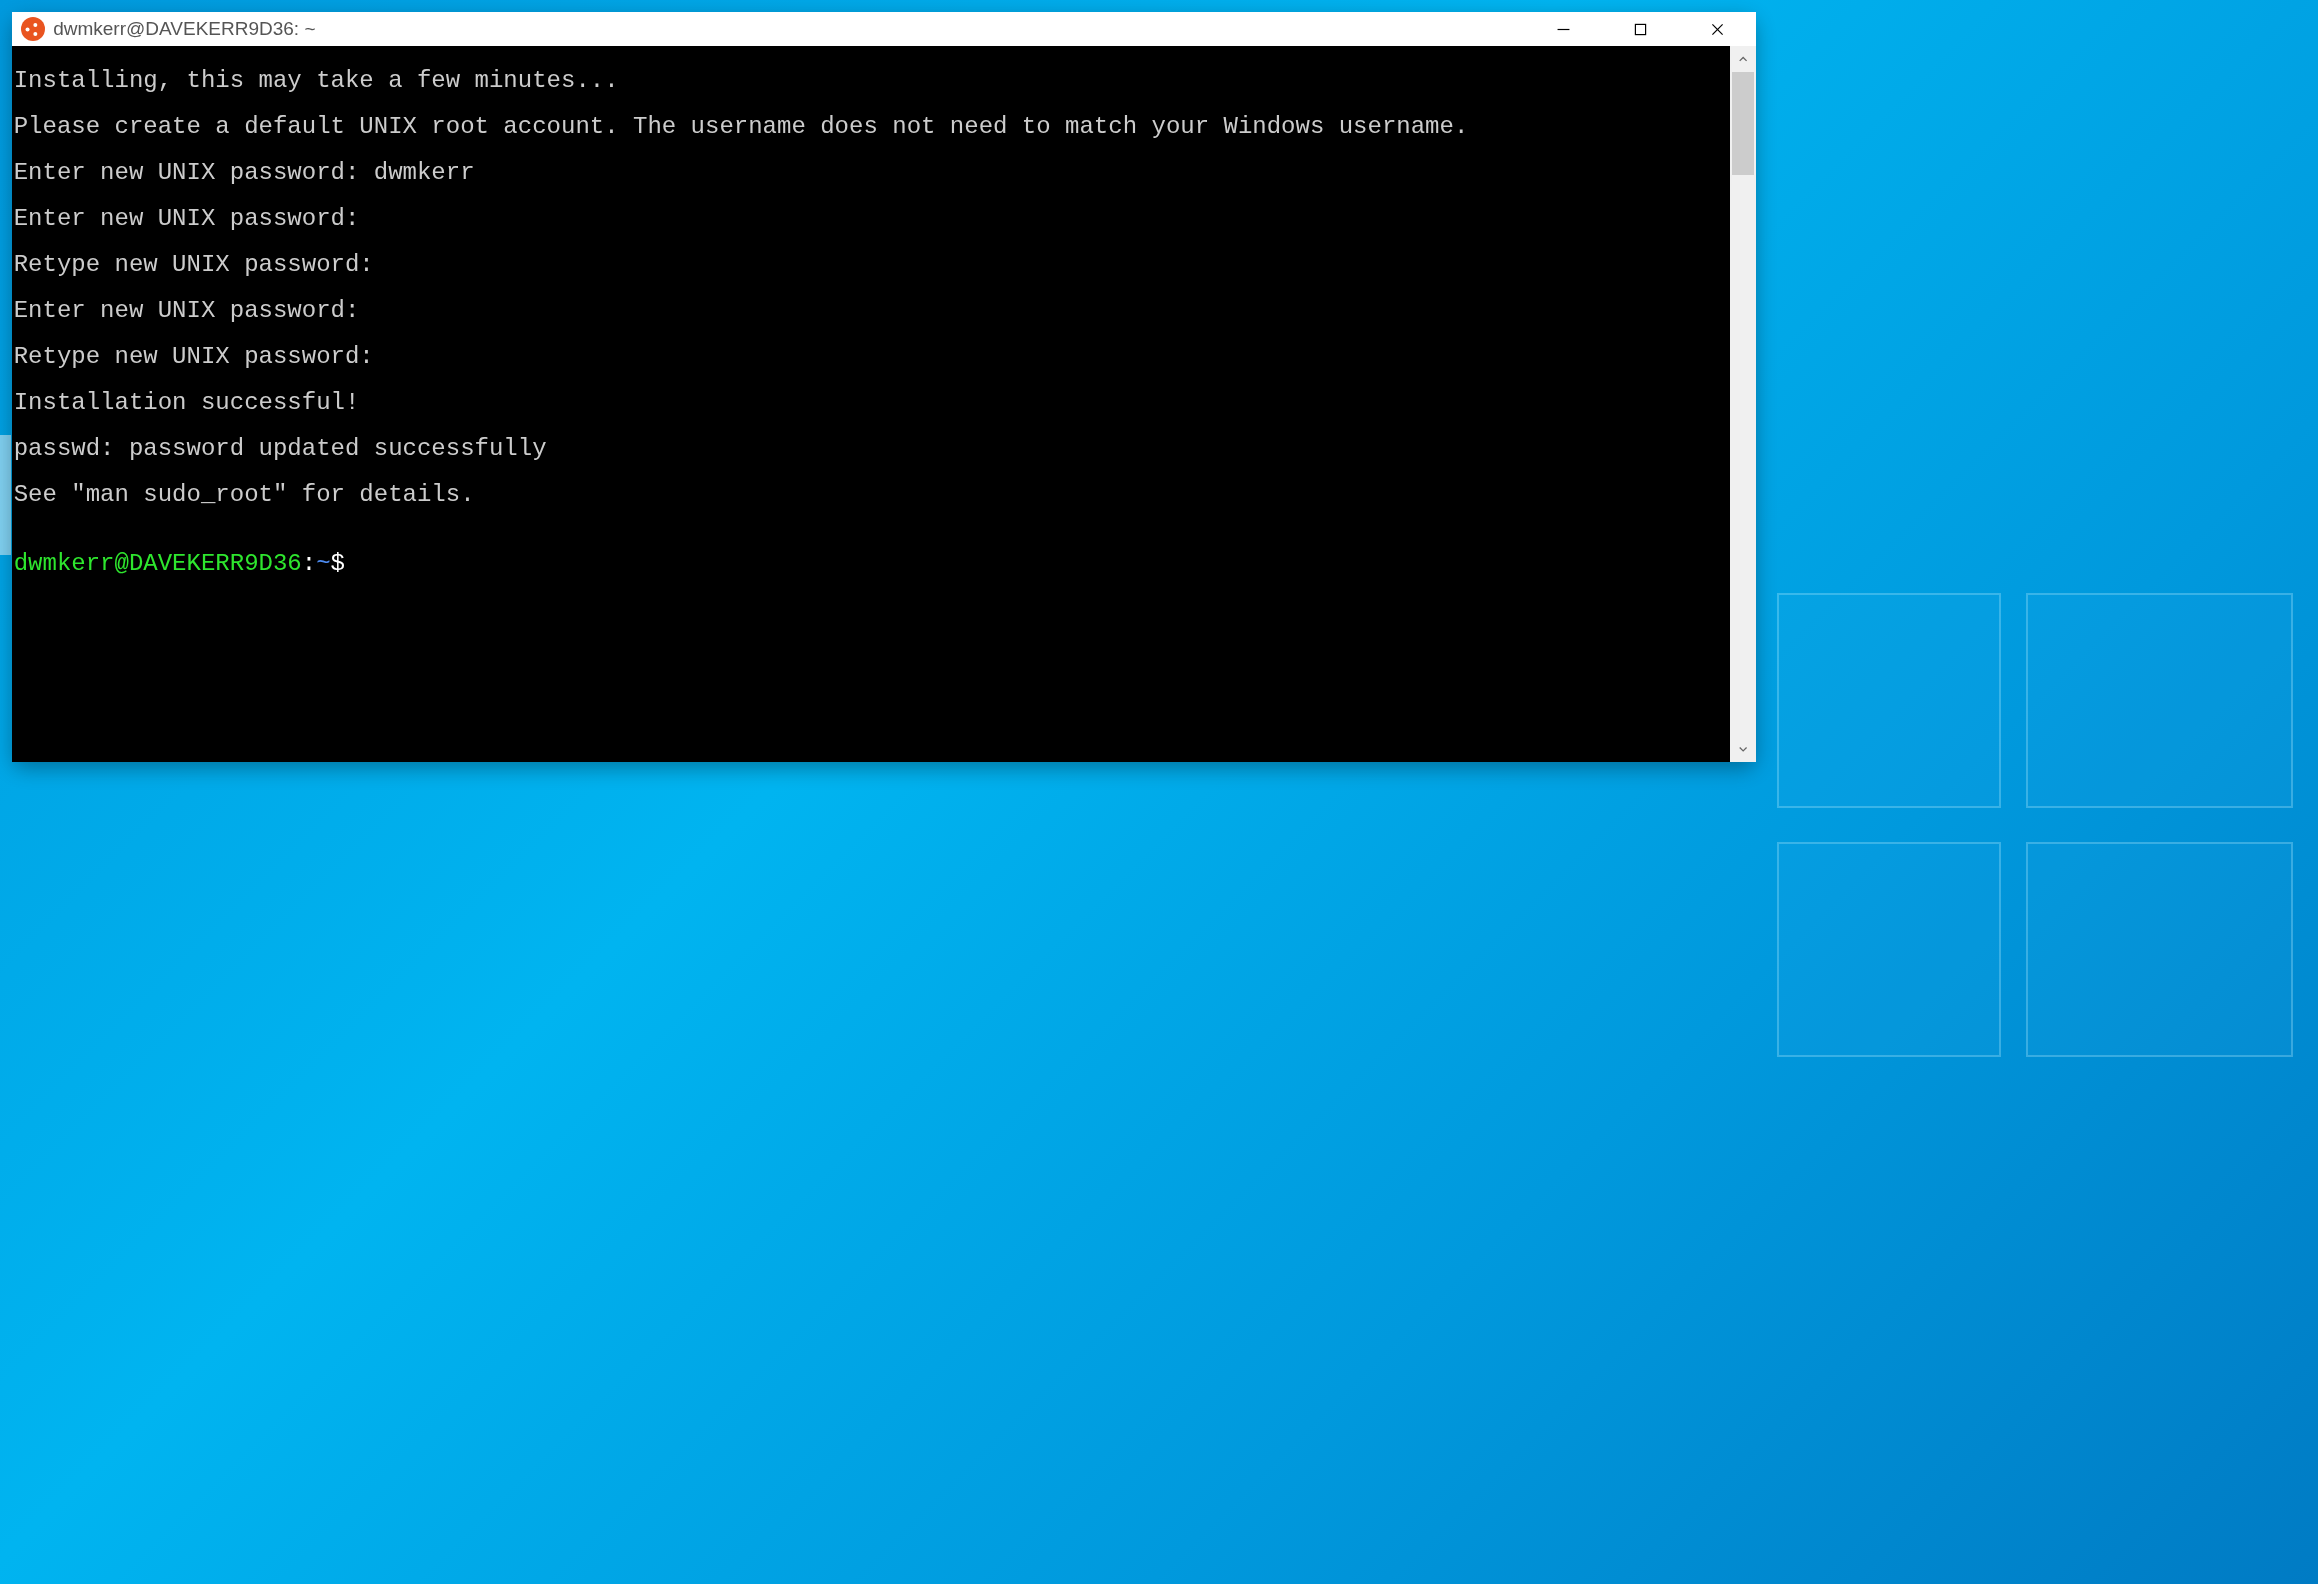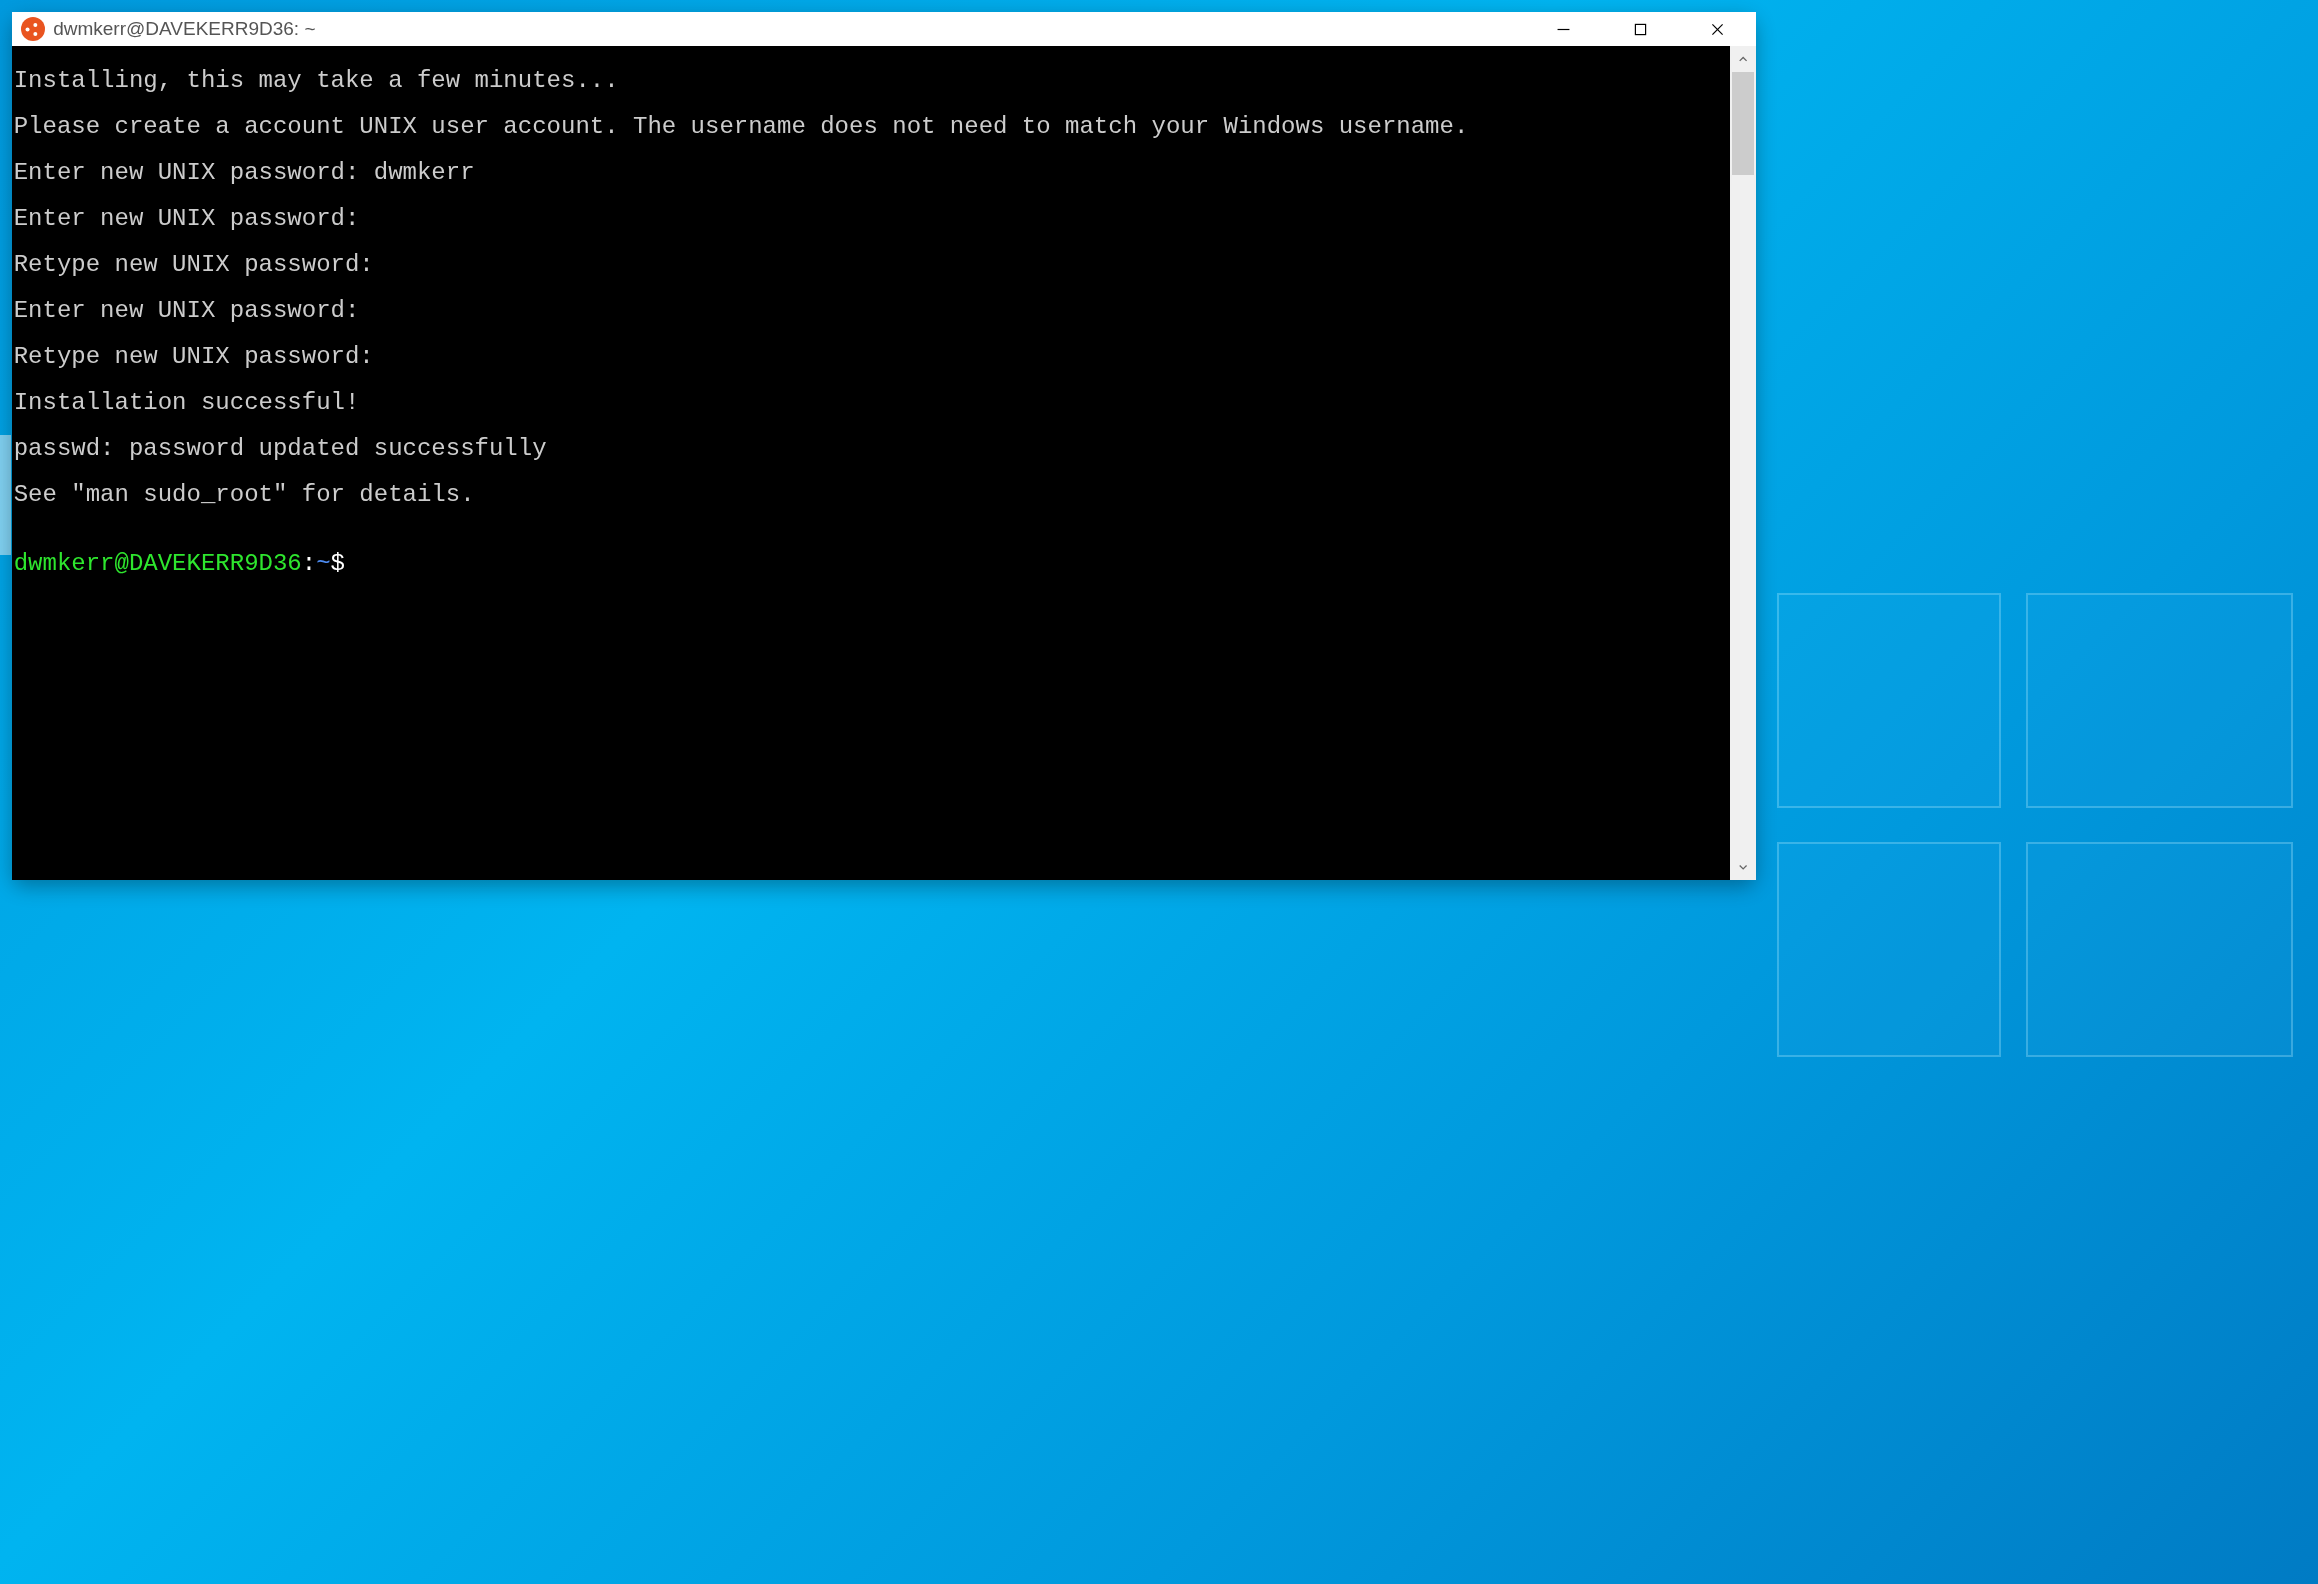--- a/index.html
+++ b/index.html
@@ -40,21 +40,21 @@
       height: 120px;
       background: rgba(255,255,255,0.5);
     }
 
     
     .terminal-window {
       position: absolute;
       left: 12px;
       top: 12px;
       width: 1744px;
-      height: 868px;
+      height: 750px;
       background: #fff;
       box-shadow: 0 6.9px 20.6px rgba(0,0,0,0.3);
       border-radius: 13px;
     }
 
     .titlebar {
       height: 34px;
       display: flex;
       align-items: center;
       background: #fff;
@@ -183,21 +183,21 @@
         <svg viewBox="0 0 20 20">
             <line x1="4" y1="4" x2="16" y2="16" stroke="#000" stroke-width="1.4"></line>
             <line x1="16" y1="4" x2="4" y2="16" stroke="#000" stroke-width="1.4"></line>
           </svg>
       </div>
     </div>
   </div>
 
   <div class="terminal-body">
 <span class="line">Installing, this may take a few minutes...</span>
-<span class="line">Please create a account UNIX user account. The username does not need to match your Windows username.</span>
+<span class="line">Please create a default UNIX root account. The username does not need to match your Windows username.</span>
 <span class="line">Enter new UNIX password: dwmkerr</span>
 <span class="line">Enter new UNIX password:</span>
 <span class="line">Retype new UNIX password:</span>
 <span class="line">Enter new UNIX password:</span>
 <span class="line">Retype new UNIX password:</span>
 <span class="line">Installation successful!</span>
 <span class="line">passwd: password updated successfully</span>
 <span class="line">See "man sudo_root" for details.</span>
 <span class="line"></span>
 <span class="line"><span class="prompt-user">dwmkerr@DAVEKERR9D36</span><span class="prompt-colon">:</span><span class="prompt-path">~</span><span class="prompt-dollar">$</span></span>

